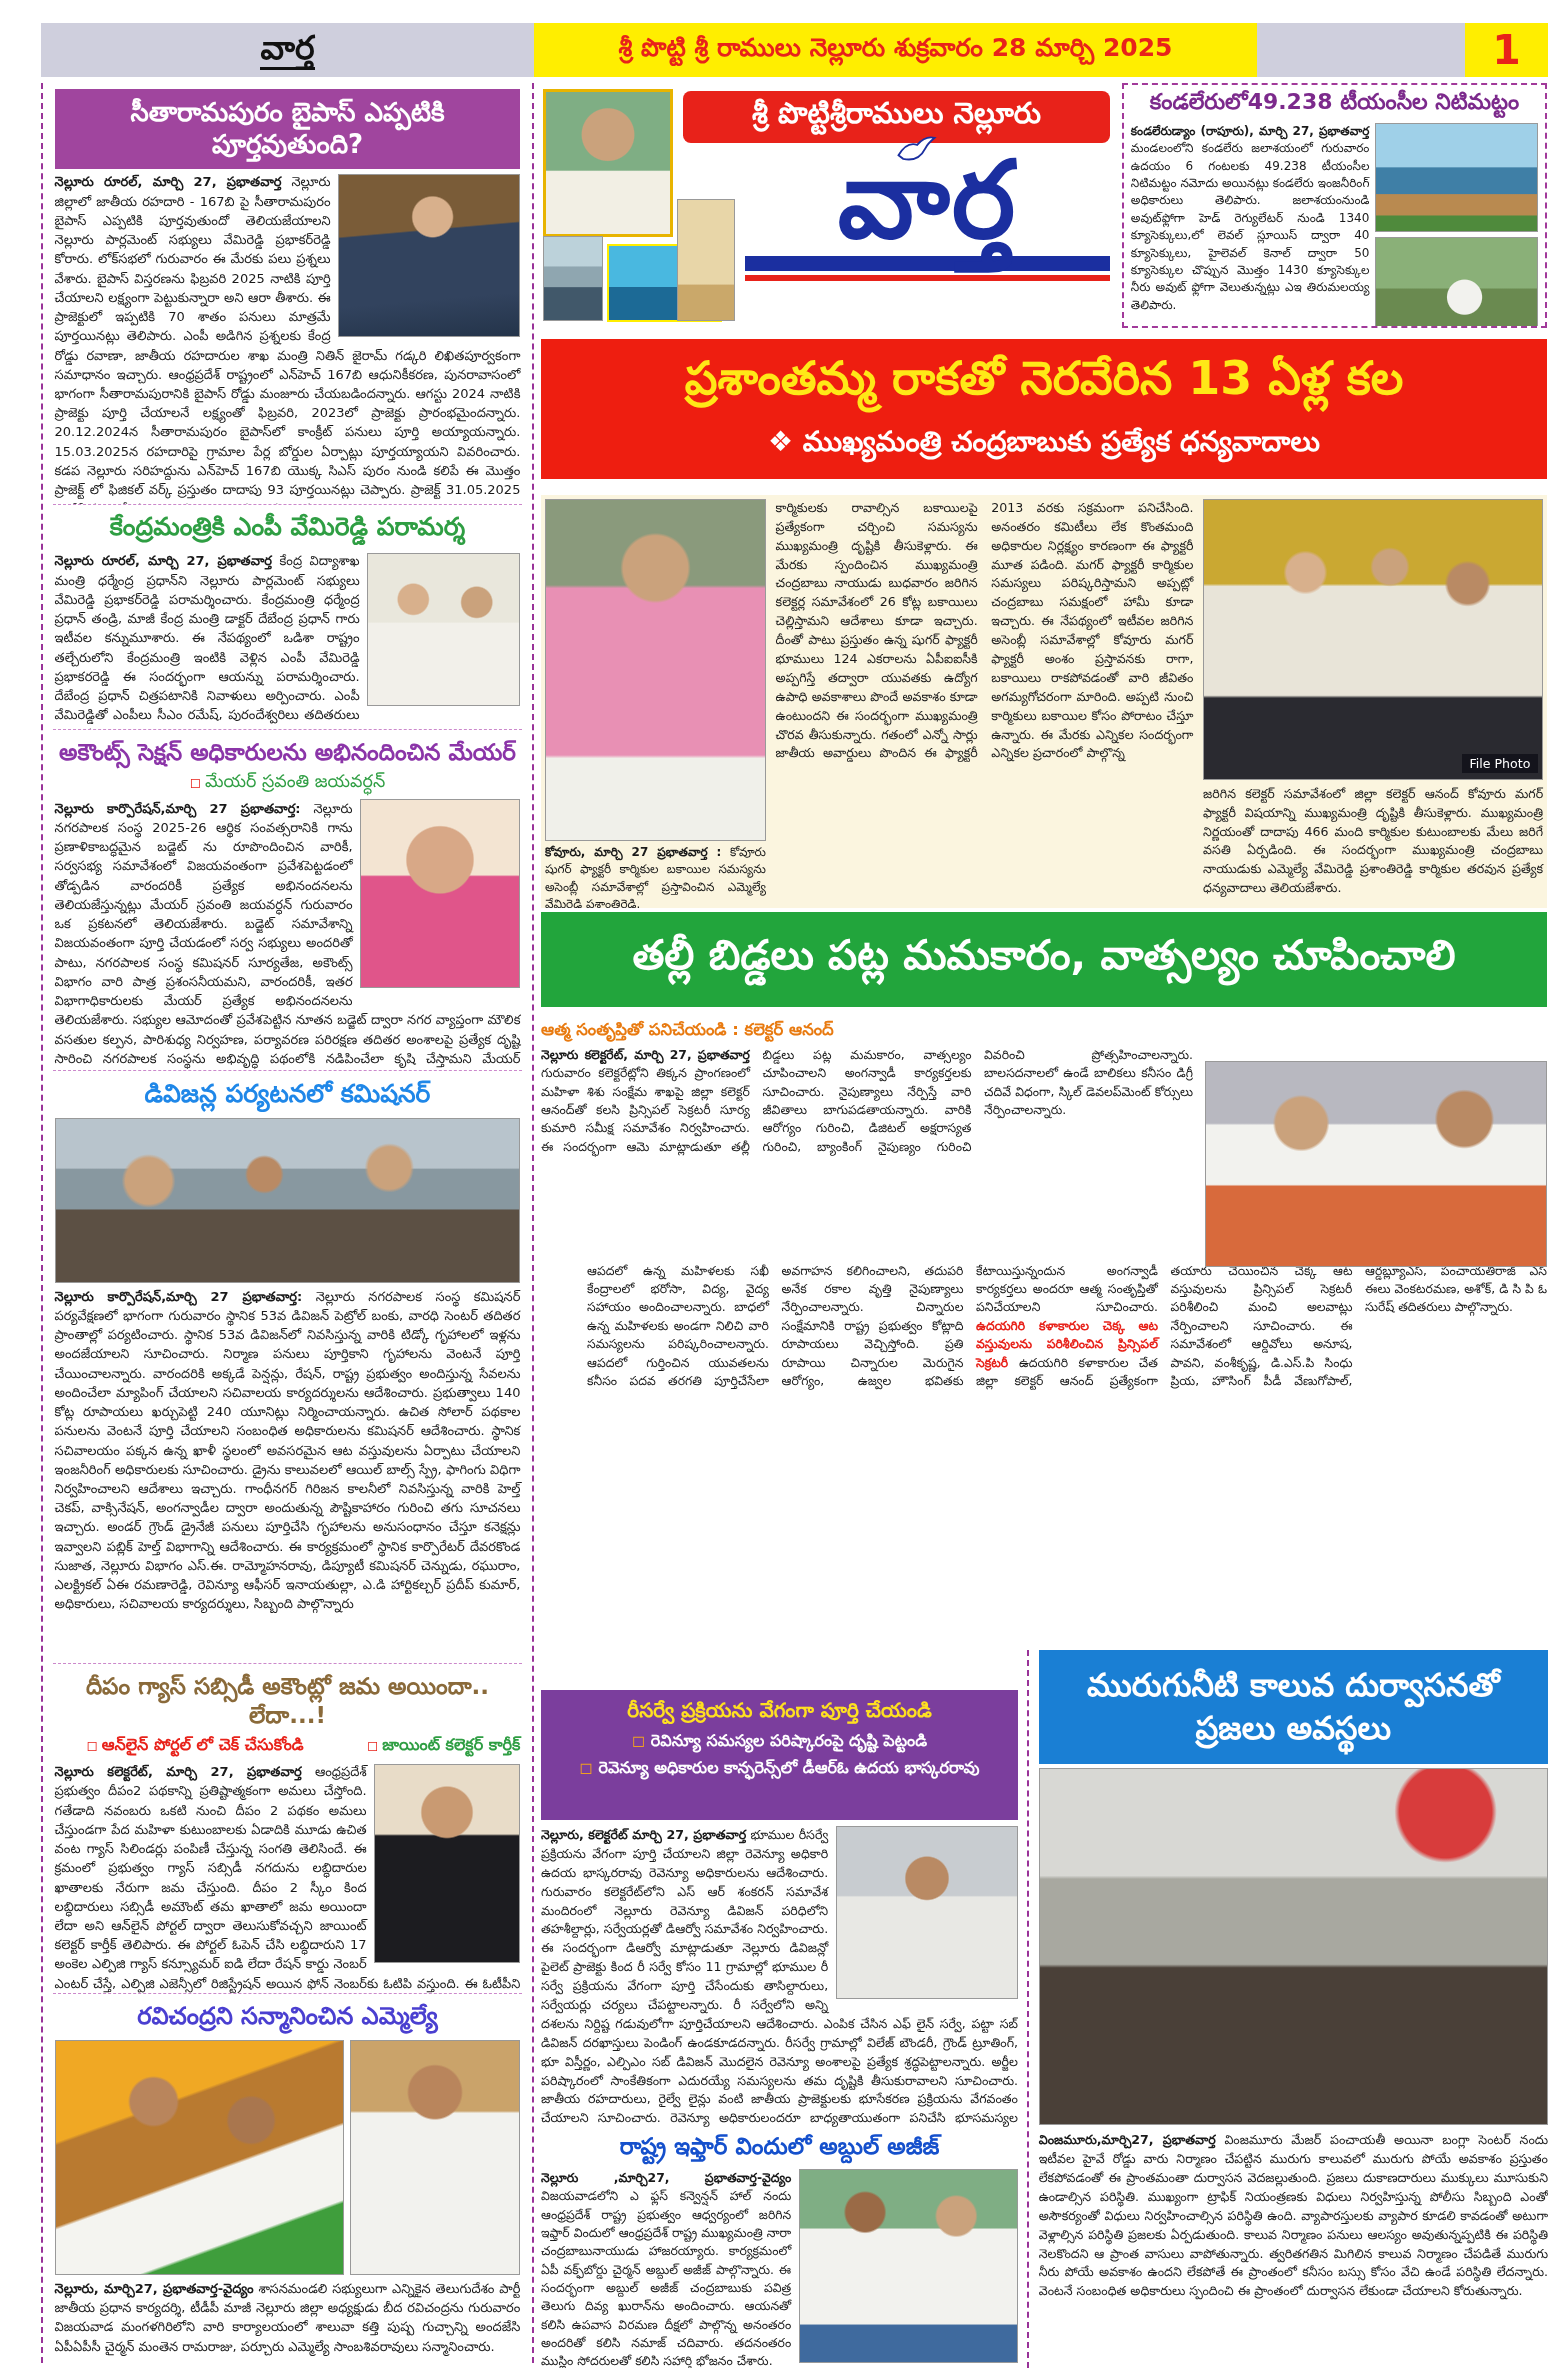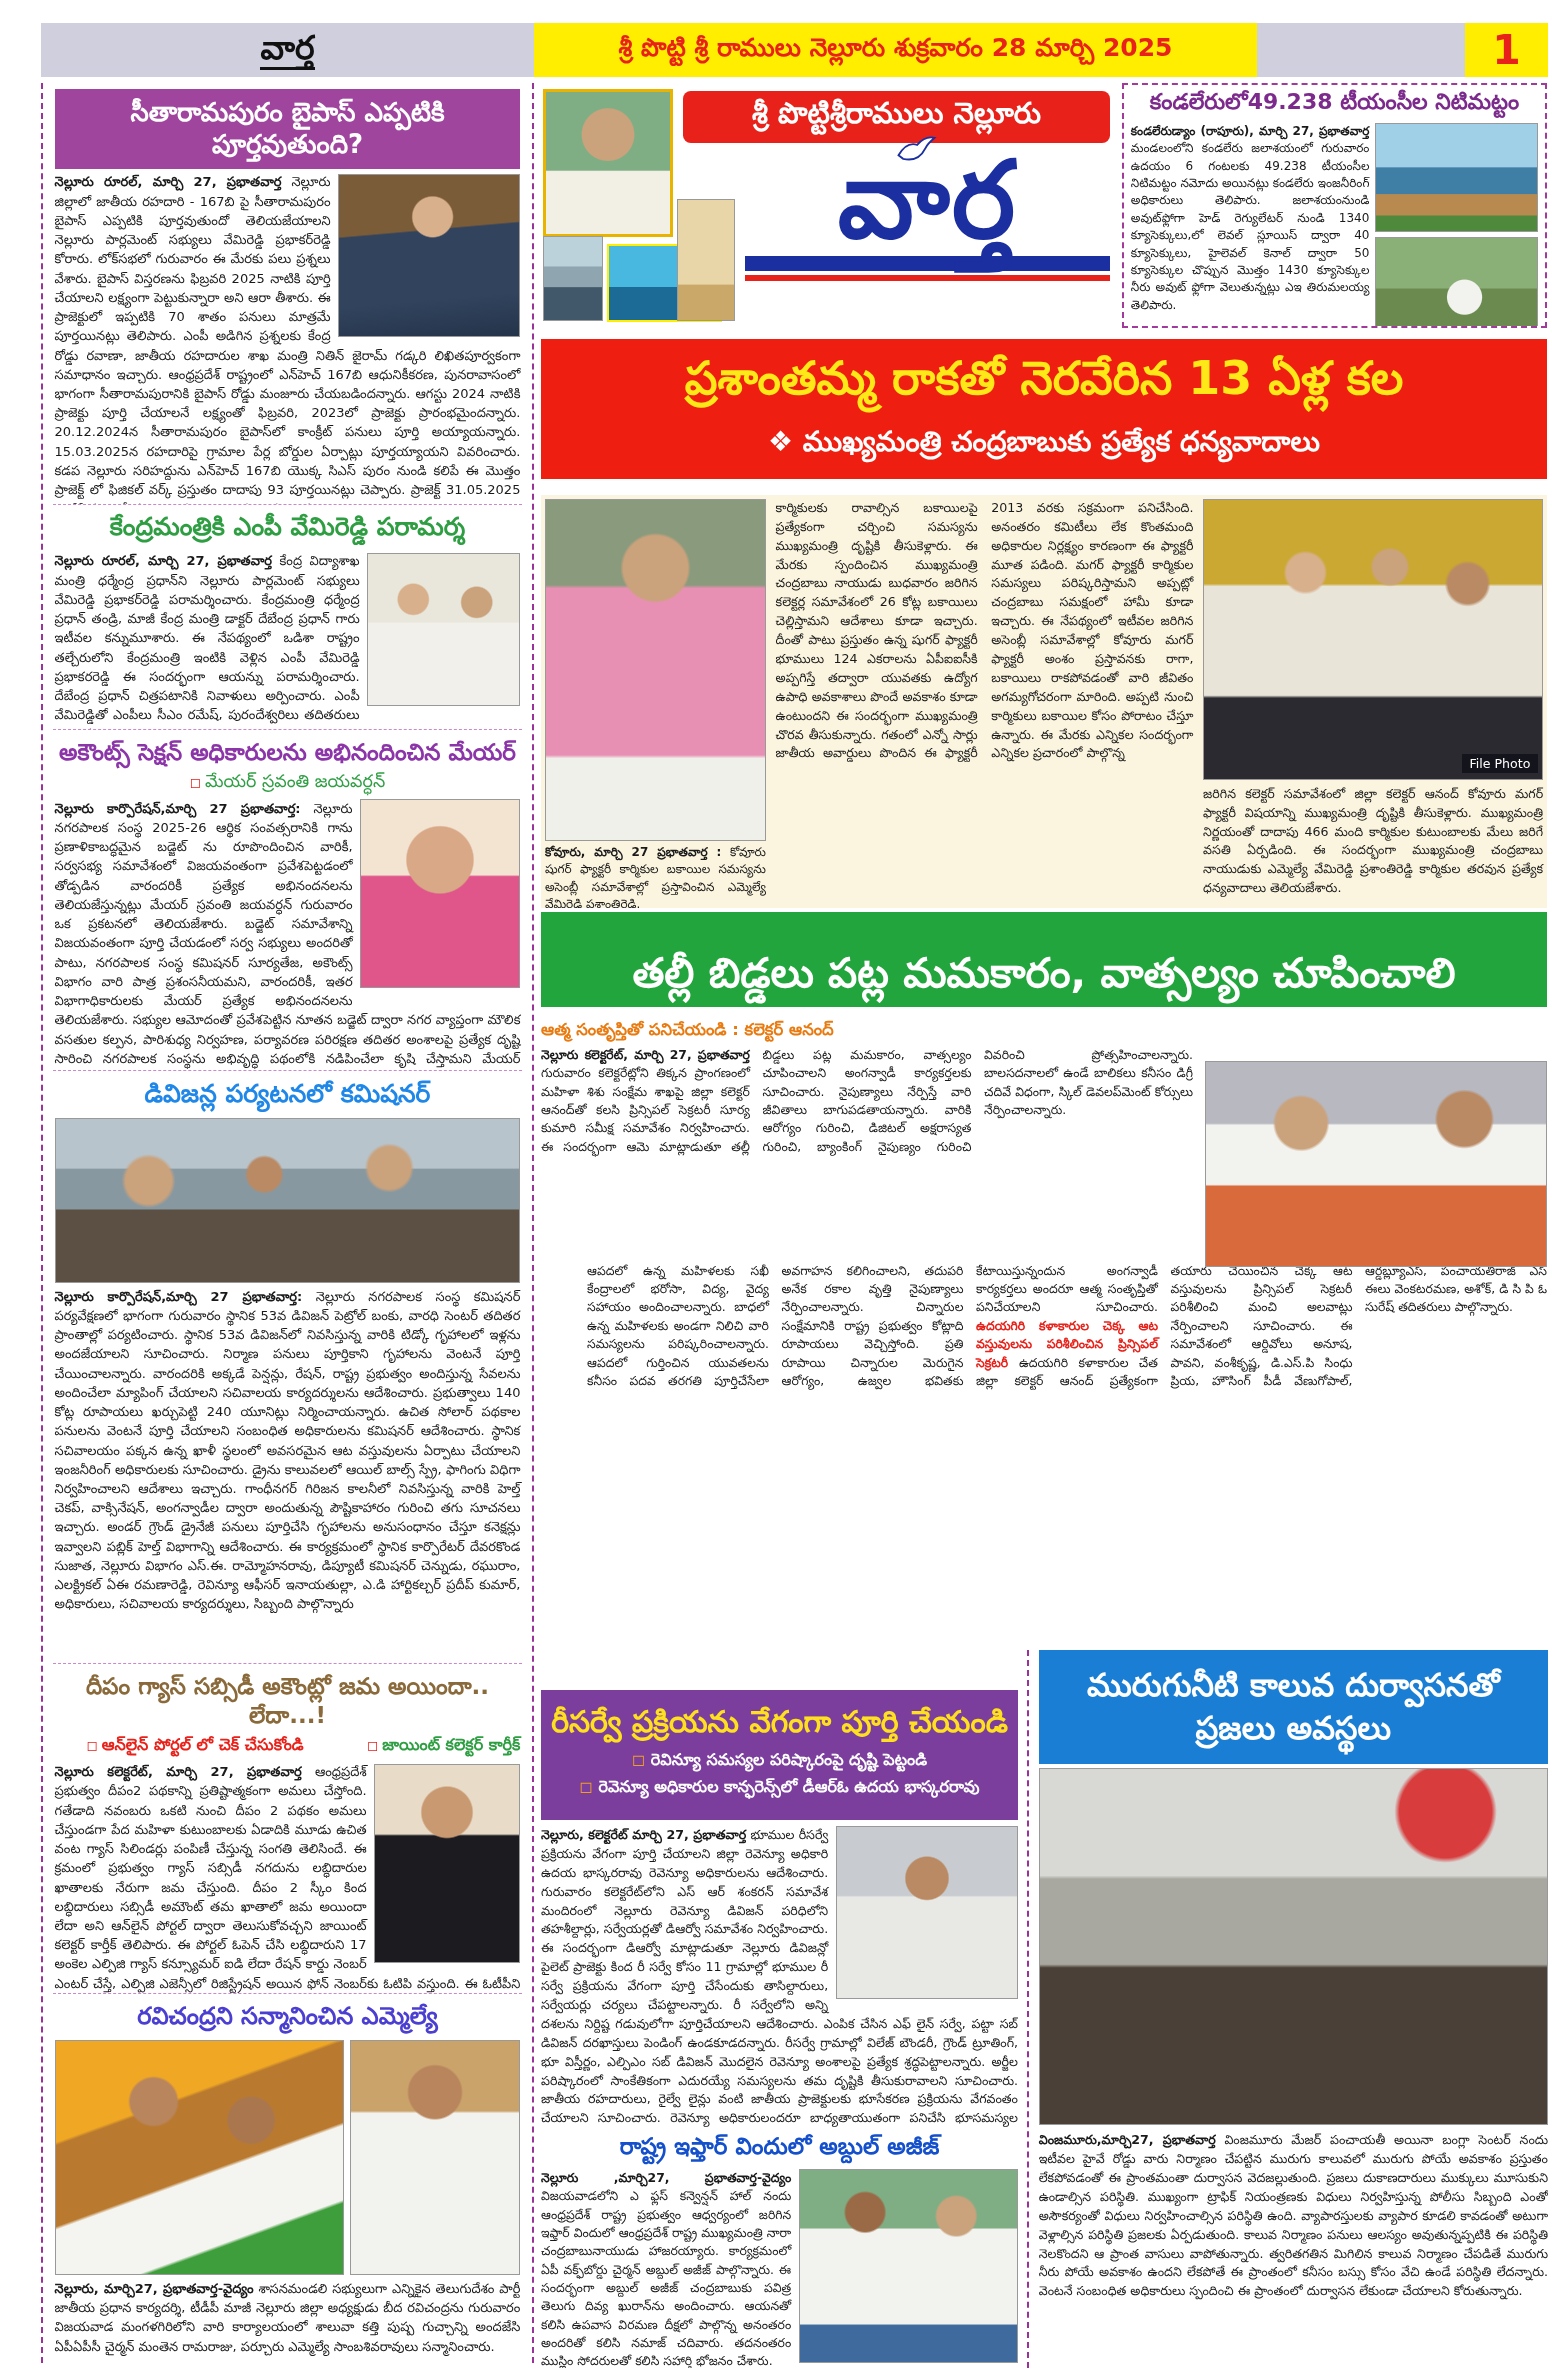--- a/index.html
+++ b/index.html
@@ -99,39 +99,39 @@
   .ph-cmgroup{position:relative;width:340px;height:281px;
            background:radial-gradient(circle at 30% 26%,#d8b08c 0 6%,rgba(0,0,0,0) 7%),
            radial-gradient(circle at 55% 24%,#caa27c 0 6%,rgba(0,0,0,0) 7%),
            radial-gradient(circle at 78% 30%,#b98a64 0 6%,rgba(0,0,0,0) 7%),
            linear-gradient(180deg,#caa832 0 30%,#e8e4d8 31% 70%,#2a2a30 71% 100%);}
   .filephoto{position:absolute;right:3.9px;bottom:5.8px;background:#14141c;color:#fff;font-size:12.6px;
              padding:1.9px 7.8px;}
   .leadrighttxt{font-size:12.6px;line-height:1.5;margin-top:4.9px;}
   
   #greenbanner{position:absolute;left:541px;top:912px;width:1006px;height:95px;background:#22a53c;
-               display:flex;align-items:flex-end;justify-content:center;}
+               display:flex;align-items:center;justify-content:center;}
   #greenbanner span{color:#fff;font-size:41px;font-weight:bold;}
   #wcd{position:absolute;left:541px;top:1011px;width:1006px;height:636px;overflow:hidden;}
   .wcdsubrow{display:flex;gap:9.7px;}
   .wcdsub{width:652px;background:#fbe6d2;color:#e8221a;font-weight:bold;font-size:20.4px;
           padding:8.7px 9.7px;box-sizing:border-box;}
   .wcdorange{flex:1;color:#e87a10;font-weight:bold;font-size:16.5px;padding-top:7.8px;line-height:1.3;}
   .ph-review{position:absolute;right:0;top:50px;width:342px;height:206px;
           background:radial-gradient(circle at 28% 30%,#caa27c 0 9%,rgba(0,0,0,0) 10%),
           radial-gradient(circle at 76% 28%,#b98a64 0 9%,rgba(0,0,0,0) 10%),
           linear-gradient(180deg,#b8b8c0 0 30%,#f2f2ee 31% 60%,#d86a3c 61% 100%);}
   .wcdtop{width:652px;height:206px;column-count:3;column-gap:12.6px;font-size:12.4px;line-height:1.48;
           margin-top:5.8px;overflow:hidden;}
   .wcdbottom{margin-top:9.7px;column-count:5;column-gap:12.6px;font-size:12.4px;line-height:1.48;height:349px;overflow:hidden;margin-left:46px;}
   .inl-red{color:#e8221a;font-weight:bold;}
   
   #resbanner{position:absolute;left:541px;top:1690px;width:477px;height:130px;background:#7b3e9d;
              text-align:center;overflow:hidden;}
-  #resbanner .r1{color:#ffe020;font-size:30px;font-weight:bold;margin-top:14px;}
+  #resbanner .r1{color:#ffe020;font-size:20px;font-weight:bold;margin-top:8px;}
   #resbanner .rb{color:#fff;font-size:16px;font-weight:bold;margin-top:3.9px;}
   #resbanner .rb .bx{color:#f0a020;}
   #resbody{position:absolute;left:541px;top:1826px;width:477px;height:301px;font-size:12.6px;
            line-height:1.5;overflow:hidden;}
   .ph-dro{width:182px;height:173px;float:right;margin:0 0 5.8px 7.8px;
           background:radial-gradient(circle at 50% 30%,#b98a64 0 14%,rgba(0,0,0,0) 15%),
           linear-gradient(180deg,#c8ccd0 0 40%,#e8e8e4 41% 100%);}
   #iftar{position:absolute;left:541px;top:2131px;width:477px;height:237px;overflow:hidden;}
   .hl-iftar{color:#1550cc;font-size:23px;font-weight:bold;text-align:center;margin:1.9px 0 3.9px;}
   #iftar .flex{display:flex;gap:7.8px;}

